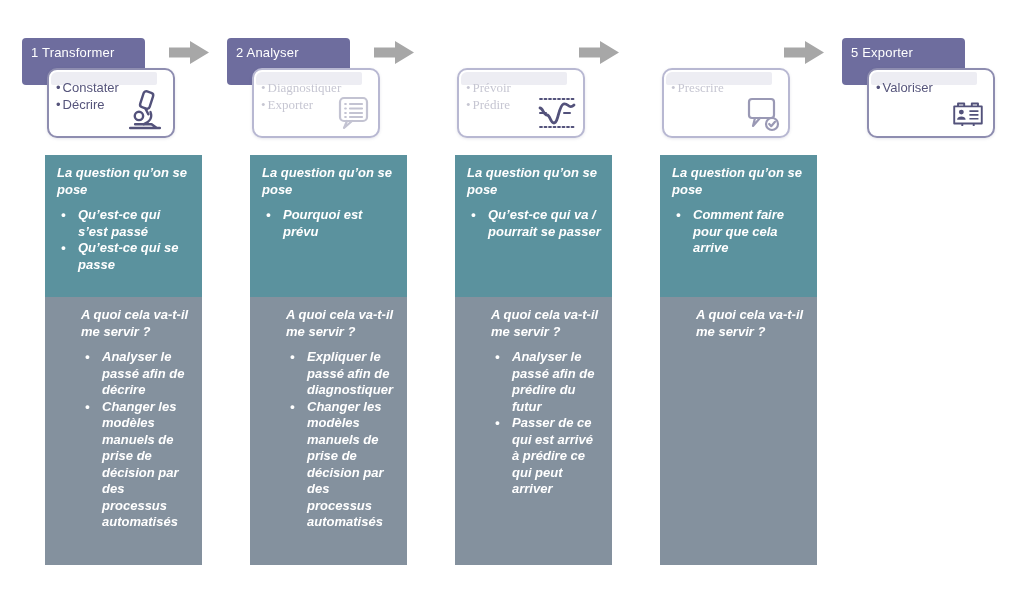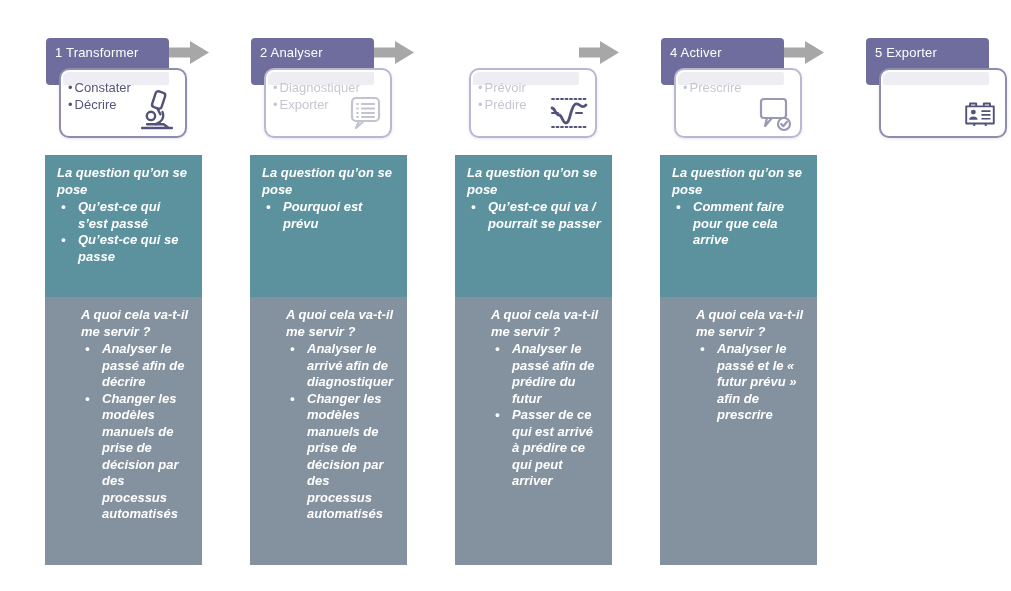--- a/index.html
+++ b/index.html
@@ -23,53 +23,53 @@
     position:relative;overflow:hidden;
   }
   .canvas{position:absolute;left:0;top:0;width:1011px;height:591px;}
   .col{position:absolute;top:0;width:205px;height:591px;}
   .c0{left:22px}.c1{left:227px}.c2{left:432px}.c3{left:637px}.c4{left:842px}
 
   .hdr{
     position:absolute;left:0;top:38px;width:123px;height:47px;
     background:var(--step-header-bg);border-radius:4px;
     color:#fff;font-size:13px;box-sizing:border-box;padding:7px 6px 0 9px;
-    z-index:1;letter-spacing:.2px;margin-left:24px;
+    z-index:1;letter-spacing:.2px;
   }
   .card{
     position:absolute;left:25px;top:68px;width:128px;height:70px;
     background:#fff;border:2.5px solid var(--card-border);border-radius:10px;
-    z-index:2;box-sizing:border-box;box-shadow:0 1px 3px rgba(90,90,130,.15);margin-left:12px;
+    z-index:2;box-sizing:border-box;box-shadow:0 1px 3px rgba(90,90,130,.15);
   }
   .card.muted{border-color:var(--card-border-muted);}
   .card::before{
     content:"";position:absolute;left:2px;top:2px;right:16px;height:13px;
     background:#ededf3;border-radius:6px 2px 2px 2px;
   }
   .card ul{
     list-style:none;margin:0;padding:9px 4px 0 7px;position:relative;
     color:var(--card-text);font-size:13px;line-height:17px;
   }
-  .card.muted ul{color:var(--card-text-muted);}
+  .card.muted ul{color:var(--card-text-muted);font-family:Liberation Serif, serif;}
   .card li::before{content:"\2022";margin-right:2px;}
   .card .icon{position:absolute;right:5px;bottom:3px;line-height:0;}
   .icon-dark{color:var(--icon-dark);}
   .icon-muted{color:var(--icon-muted);}
   .icon-mid{color:var(--icon-mid);}
 
   .arrow{position:absolute;left:147px;top:39px;width:41px;height:27px;line-height:0;}
 
   .qbox,.pbox{
     position:absolute;left:23px;width:157px;box-sizing:border-box;
     color:var(--box-text);font-weight:bold;font-style:italic;
     font-size:13px;line-height:16.5px;padding:10px 10px 0 12px;
   }
   .qbox{top:155px;height:143px;background:var(--question-box-bg);}
   .pbox{top:297px;height:268px;background:var(--purpose-box-bg);padding-left:36px;}
-  .qbox ul,.pbox ul{list-style:none;margin:1px 0 0 0;padding:0;}
+  .qbox ul,.pbox ul{list-style:none;margin:9px 0 0 0;padding:0;}
   .qbox li,.pbox li{position:relative;padding-left:21px;}
   .qbox li::before,.pbox li::before{content:"\2022";position:absolute;left:4px;}
 </style>
 </head>
 <body>
 
 <div class="canvas">
 
   <div class="col c0">
     <div class="hdr">1 Transformer</div>
@@ -133,21 +133,21 @@
     </div>
     <div class="qbox">
       <div>La question qu’on se pose</div>
       <ul>
         <li>Pourquoi est prévu</li>
       </ul>
     </div>
     <div class="pbox">
       <div>A quoi cela va-t-il me servir ?</div>
       <ul>
-        <li>Analyser le arrivé afin de diagnostiquer</li>
+        <li>Expliquer le passé afin de diagnostiquer</li>
         <li>Changer les modèles manuels de prise de décision par des processus automatisés</li>
       </ul>
     </div>
   </div>
 
   <div class="col c2">
     <div class="card muted">
       <ul>
         <li>Prévoir</li>
         <li>Prédire</li>
@@ -176,21 +176,20 @@
     <div class="pbox">
       <div>A quoi cela va-t-il me servir ?</div>
       <ul>
         <li>Analyser le passé afin de prédire du futur</li>
         <li>Passer de ce qui est arrivé à prédire ce qui peut arriver</li>
       </ul>
     </div>
   </div>
 
   <div class="col c3">
-    <div class="hdr">4 Activer</div>
     <div class="card muted">
       <ul>
         <li>Prescrire</li>
       </ul>
       <span class="icon icon-mid">
         <svg width="42" height="40" viewBox="0 0 40 40" fill="none" stroke="currentColor" stroke-width="2.2" stroke-linecap="round" stroke-linejoin="round">
           <rect x="7" y="6" width="25" height="19" rx="3"></rect>
           <path d="M13 25 l-2 8 l7 -8"></path>
           <circle cx="30" cy="31" r="6" fill="#ffffff"></circle>
           <path d="M27.2 31 l2 2.2 l3.8 -4.4"></path>
@@ -203,29 +202,29 @@
         </svg>
     </div>
     <div class="qbox">
       <div>La question qu’on se pose</div>
       <ul>
         <li>Comment faire pour que cela arrive</li>
       </ul>
     </div>
     <div class="pbox">
       <div>A quoi cela va-t-il me servir ?</div>
-      <ul>
-        <li>Analyser le passé et le « futur prévu » afin de prescrire</li>
-      </ul>
     </div>
   </div>
 
   <div class="col c4">
     <div class="hdr">5 Exporter</div>
     <div class="card">
+      <ul>
+        <li>Valoriser</li>
+      </ul>
       <span class="icon icon-dark">
         <svg width="40" height="38" viewBox="0 0 40 40" fill="none" stroke="currentColor" stroke-width="2" stroke-linejoin="round">
           <path d="M5.5 12 h29 v18 h-29 z"></path>
           <path d="M9.5 12 v-3 h6.5 v3 M24 12 v-3 h6.5 v3"></path>
           <path d="M14 30 v2.5 M26 30 v2.5"></path>
           <circle cx="13" cy="18" r="2.6" fill="currentColor" stroke="none"></circle>
           <path d="M8.5 26 c0 -4.5 9 -4.5 9 0 z" fill="currentColor" stroke="none"></path>
           <path d="M21.5 17 h9.5 M21.5 21 h9.5 M21.5 25 h9.5" stroke-width="1.8"></path>
         </svg>
       </span>

